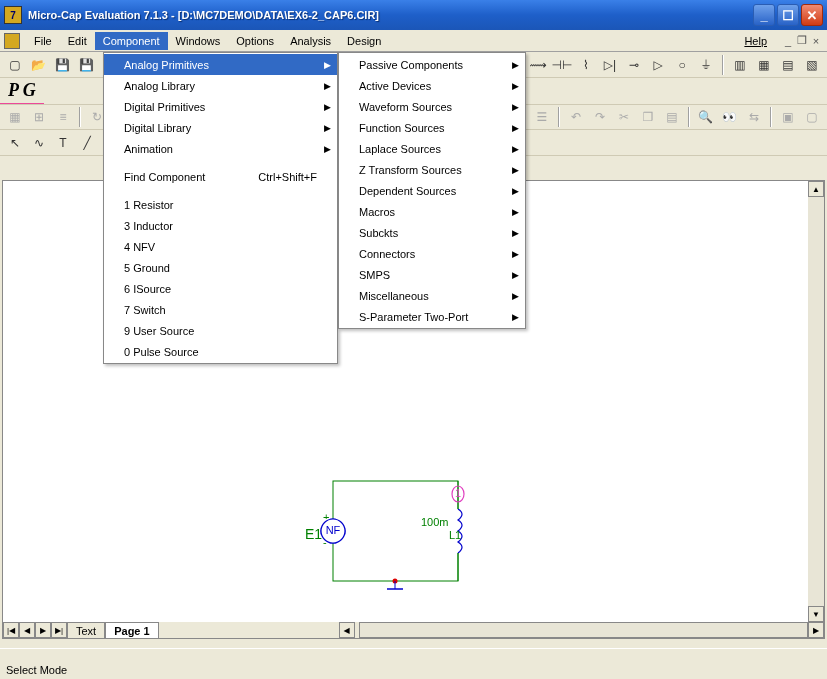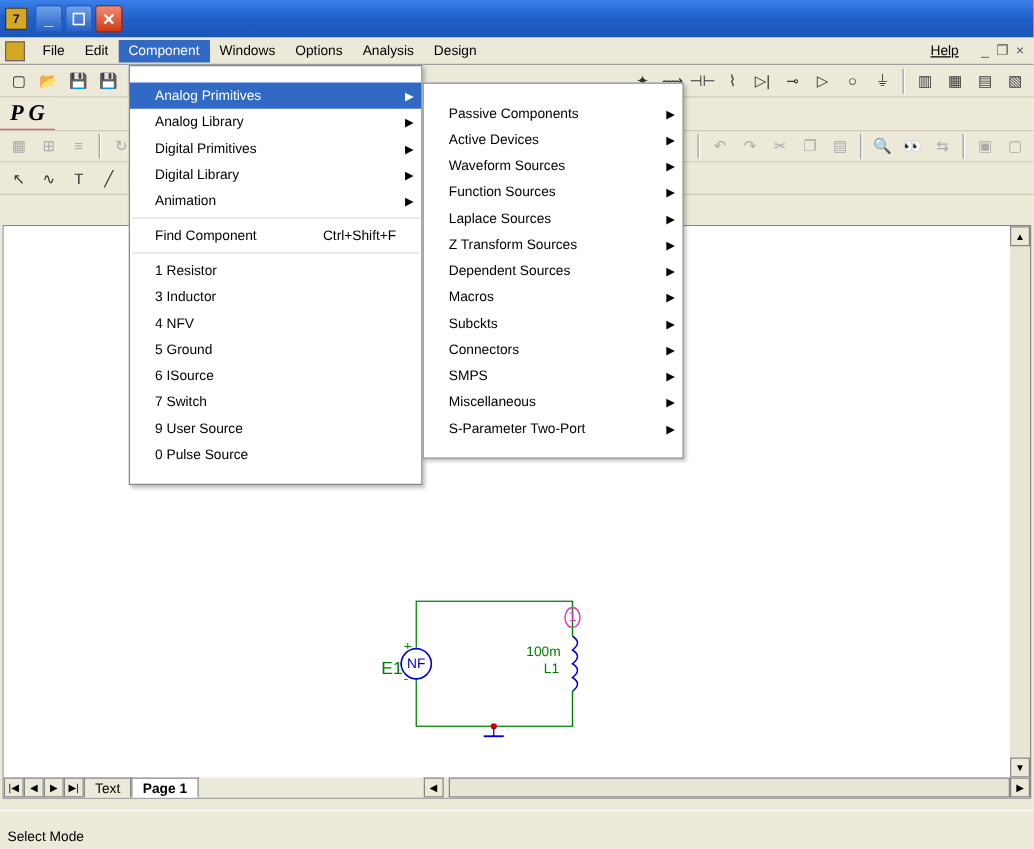--- a/index.html
+++ b/index.html
@@ -24,29 +24,29 @@
   .mdi-btn { width:14px; font-size:11px; text-align:center; color:#555; padding:0 2px;}
 
   
   .toolbar { height: 26px; background:#ece9d8; border-bottom:1px solid #cfcab4; display:flex; align-items:center; padding:2px 4px; gap:2px;}
   .tb-btn { width:22px; height:22px; border:1px solid #ece9d8; display:flex;align-items:center;justify-content:center; color:#333; font-size:12px;}
   .tb-sep { width:2px; height:20px; border-left:1px solid #a0a0a0; border-right:1px solid #fff; margin:0 3px;}
   .pg-label { font-weight:bold; font-family: "Times New Roman", serif; font-size:18px; font-style:italic; padding:2px 8px; background:#ece9d8; border-bottom:1px solid #ec4899;}
   .pg-row { height:26px; display:flex; align-items:center;}
 
   
-  .dropdown { position:absolute; background:#fff; border:1px solid #888; box-shadow:2px 2px 3px rgba(0,0,0,.25); z-index:100; padding:13px 0;}
+  .dropdown { position:absolute; background:#fff; border:1px solid #888; box-shadow:2px 2px 3px rgba(0,0,0,.25); z-index:100; padding:1px 0;}
   .dd-item { height:21px; display:flex; align-items:center; padding:0 24px 0 20px; white-space:nowrap; cursor:default; position:relative;}
   .dd-item.highlight { background:#316ac5; color:#fff; }
   .dd-item .arrow { position:absolute; right:6px; font-size:9px; }
   .dd-item .shortcut { position:absolute; right:20px; color:#000;}
   .dd-sep { height:1px; background:#a0a0a0; margin:3px 2px; border-bottom:1px solid #fff;}
 
   #menu1 { top:52px; left:103px; width:235px;}
-  #menu2 { top:66px; left:338px; width:209px;}
+  #menu2 { top:52px; left:338px; width:188px;}
 
   
   .workspace { position:absolute; top:130px; left:0; right:0; bottom:40px; background:#fff; border:1px solid #888; margin:0 2px;}
   .canvas { position:absolute; inset:0 16px 16px 0; background:#fff; overflow:hidden;}
   .vscroll { position:absolute; top:0; right:0; bottom:16px; width:16px; background:#e8e5d6;}
   .vscroll .thumb-btn { width:16px;height:16px;background:#ece9d8;border:1px solid #888;display:flex;align-items:center;justify-content:center;font-size:8px;}
   .vscroll .track { position:absolute; top:16px; bottom:16px; left:0; right:0;}
   .vscroll .down { position:absolute; bottom:0;}
   .hscroll-row { position:absolute; bottom:0; left:0; right:0; height:16px; background:#ece9d8; display:flex; align-items:center;}
   .nav-btn { width:16px; height:16px; background:#ece9d8; border:1px solid #888; display:flex; align-items:center; justify-content:center; font-size:8px;}
@@ -60,20 +60,21 @@
   .circuit svg { overflow:visible; }
 
   
   .statusbar { position:absolute; bottom:0; left:0; right:0; height:20px; background:#ece9d8; border-top:1px solid #fff; padding:15px 6px; font-size:11px;}
 </style>
 </head>
 <body>
 
 <div class="titlebar">
   <div class="app-icon">7</div>
+  <div class="title-text">Micro-Cap Evaluation 7.1.3 - [D:\MC7DEMO\DATA\EX6-2_CAP6.CIR]</div>
   <div class="win-btns">
     <div class="win-btn win-min">_</div>
     <div class="win-btn win-max">☐</div>
     <div class="win-btn win-close">✕</div>
   </div>
 </div>
 
 <div class="menubar">
   <div class="doc-icon"></div>
   <div class="menu-item">File</div>
@@ -271,21 +272,21 @@
 
         <ellipse cx="135" cy="18" rx="6" ry="8" fill="none" stroke="#e040c0" stroke-width="1.2"></ellipse>
         <text x="135" y="21" text-anchor="middle" fill="#e040c0" font-size="8">1</text>
 
         <circle cx="72" cy="105" r="2.5" fill="#d00"></circle>
         <line x1="72" y1="105" x2="72" y2="113" stroke="#0000cc"></line>
         <line x1="64" y1="113" x2="80" y2="113" stroke="#0000cc" stroke-width="1.5"></line>
       </svg>
       <div style="position:absolute; top:50px; left:-18px; color:#008000; font-size:14px;">E1</div>
       <div style="position:absolute; top:40px; left:98px; color:#008000; font-size:11px;">100m</div>
-      <div style="position:absolute; top:53px; left:112px; color:#008000; font-size:11px;">L1</div>
+      <div style="position:absolute; top:53px; left:126px; color:#008000; font-size:11px;">L1</div>
     </div>
   </div>
 
   <div class="vscroll">
     <div class="thumb-btn">▲</div>
     <div class="track"></div>
     <div class="thumb-btn down">▼</div>
   </div>
 
   <div class="hscroll-row">

